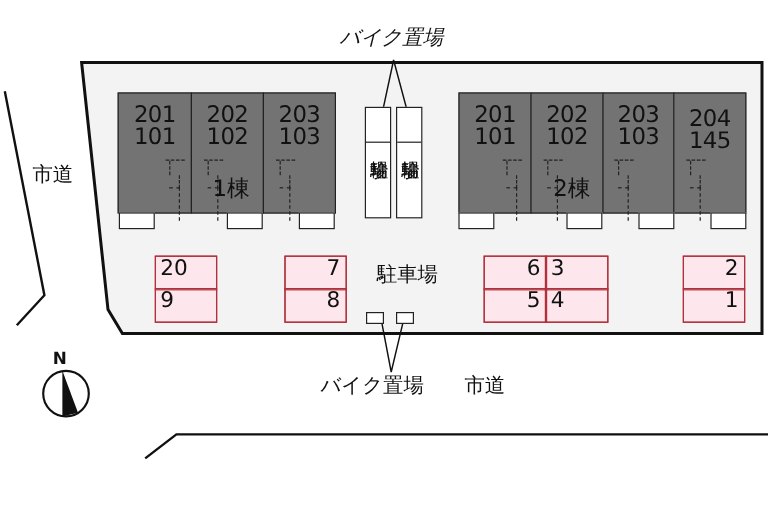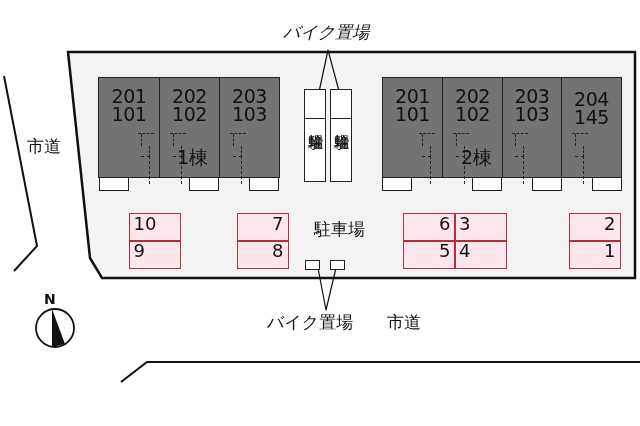--- a/index.html
+++ b/index.html
@@ -135,21 +135,21 @@
   <div class="door" style="left:382px;top:177px;"></div>
   <div class="door" style="left:472px;top:177px;"></div>
   <div class="door" style="left:532px;top:177px;"></div>
   <div class="door" style="left:592px;top:177px;"></div>
   <div class="building-label" style="left:461px;top:148px;">2棟</div>
 </div>
 
 <div class="abs label" style="left:314px;top:221px;font-size:17px;">駐車場</div>
 
 <div class="park-block" style="left:129px;top:213px;width:52px;height:56px;">
-  <div class="park-cell" style="left:-1.5px;top:-1.5px;width:52px;height:29px;">10</div>
+  <div class="park-cell" style="left:-1.5px;top:-1.5px;width:52px;height:29px;">20</div>
   <div class="park-cell" style="left:-1.5px;top:26px;width:52px;height:29px;">9</div>
 </div>
 <div class="park-block" style="left:237px;top:213px;width:52px;height:56px;">
   <div class="park-cell" style="left:-1.5px;top:-1.5px;width:52px;height:29px;text-align:right;">7</div>
   <div class="park-cell" style="left:-1.5px;top:26px;width:52px;height:29px;text-align:right;">8</div>
 </div>
 <div class="park-block" style="left:403px;top:213px;width:104px;height:56px;">
   <div class="park-cell" style="left:-1.5px;top:-1.5px;width:53px;height:29px;text-align:right;">6</div>
   <div class="park-cell" style="left:-1.5px;top:26px;width:53px;height:29px;text-align:right;">5</div>
   <div class="park-cell" style="left:50px;top:-1.5px;width:53px;height:29px;">3</div>

